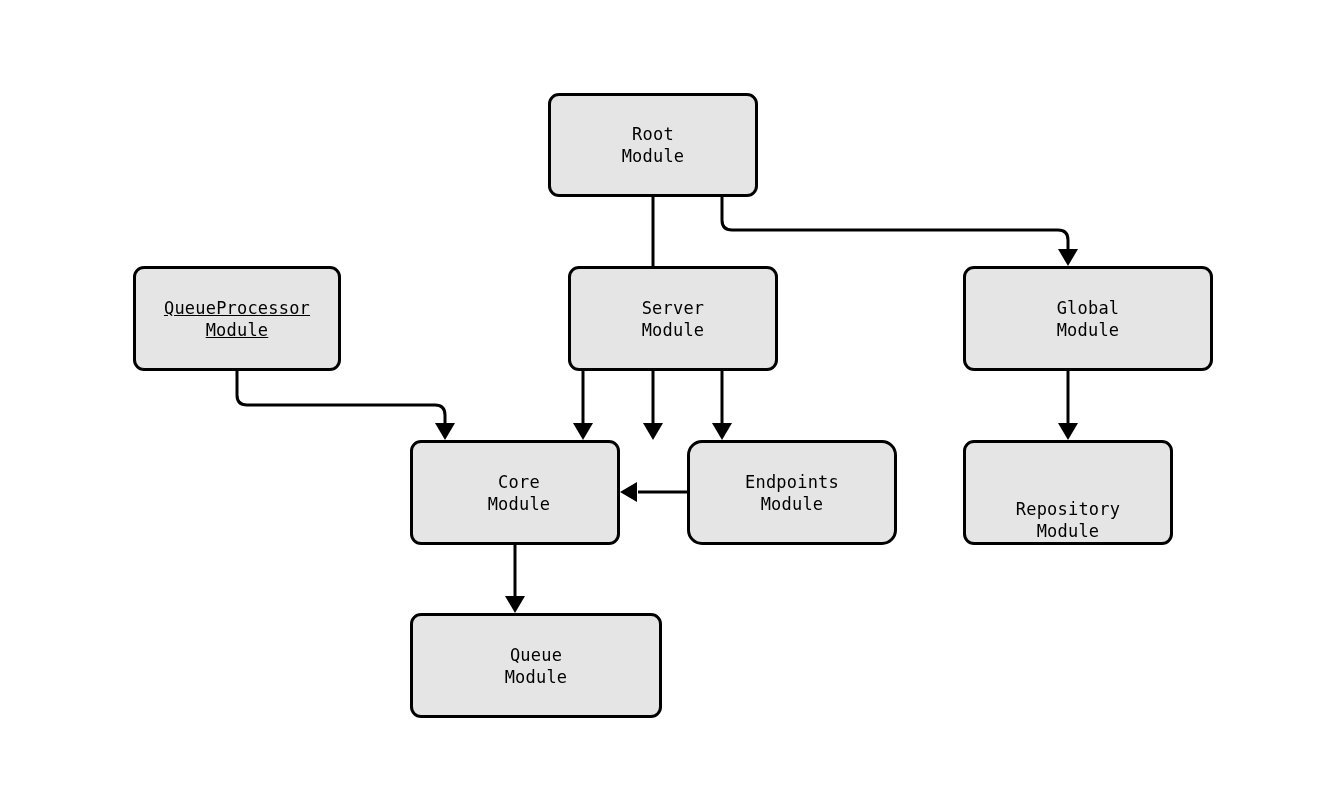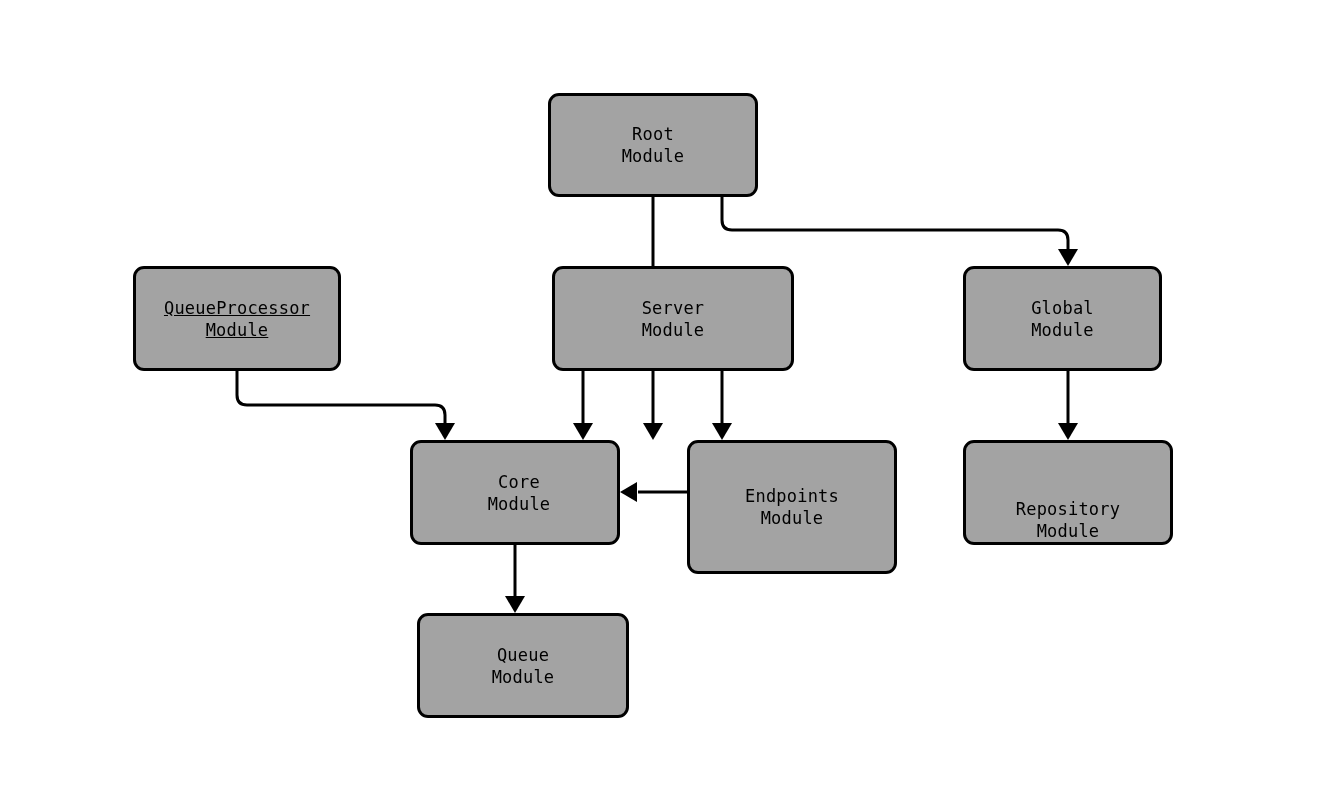--- a/index.html
+++ b/index.html
@@ -25,21 +25,21 @@
     position: absolute;
     left: 0;
     top: 0;
     width: 1337px;
     height: 809px;
     pointer-events: none;
   }
   .node {
     position: absolute;
     box-sizing: border-box;
-    background: #a3a3a3;
+    background: #e5e5e5;
     border: 3px solid #000000;
     border-radius: 11px;
     display: flex;
     align-items: center;
     justify-content: center;
     z-index: 2;
   }
   .node-label {
     font-family: "DejaVu Sans Mono", "Liberation Mono", monospace;
     font-size: 17px;
@@ -82,43 +82,43 @@
   <div class="node" style="left: 548px; top: 93px; width: 210px; height: 104px;">
     <span class="node-label">Root
 Module</span>
   </div>
 
   <div class="node" style="left: 133px; top: 266px; width: 208px; height: 105px; text-decoration: underline;">
     <span class="node-label">QueueProcessor
 Module</span>
   </div>
 
-  <div class="node" style="left: 552px; top: 266px; width: 242px; height: 105px;">
+  <div class="node" style="left: 568px; top: 266px; width: 210px; height: 105px;">
     <span class="node-label">Server
 Module</span>
   </div>
 
-  <div class="node" style="left: 963px; top: 266px; width: 199px; height: 105px;">
+  <div class="node" style="left: 963px; top: 266px; width: 250px; height: 105px;">
     <span class="node-label">Global
 Module</span>
   </div>
 
   <div class="node" style="left: 410px; top: 440px; width: 210px; height: 105px; padding-left: 8px;">
     <span class="node-label">Core
 Module</span>
   </div>
 
-  <div class="node" style="left: 687px; top: 440px; width: 210px; height: 134px;">
+  <div class="node" style="left: 687px; top: 440px; width: 210px; height: 105px; border-radius: 15px;">
     <span class="node-label">Endpoints
 Module</span>
   </div>
 
   <div class="node" style="left: 963px; top: 440px; width: 210px; height: 105px; align-items: flex-end;">
     <span class="node-label">Repository
 Module</span>
   </div>
 
-  <div class="node" style="left: 410px; top: 613px; width: 212px; height: 105px; margin-left: 7px;">
+  <div class="node" style="left: 410px; top: 613px; width: 252px; height: 105px;">
     <span class="node-label">Queue
 Module</span>
   </div>
 
 </div>
 
 </body></html>

